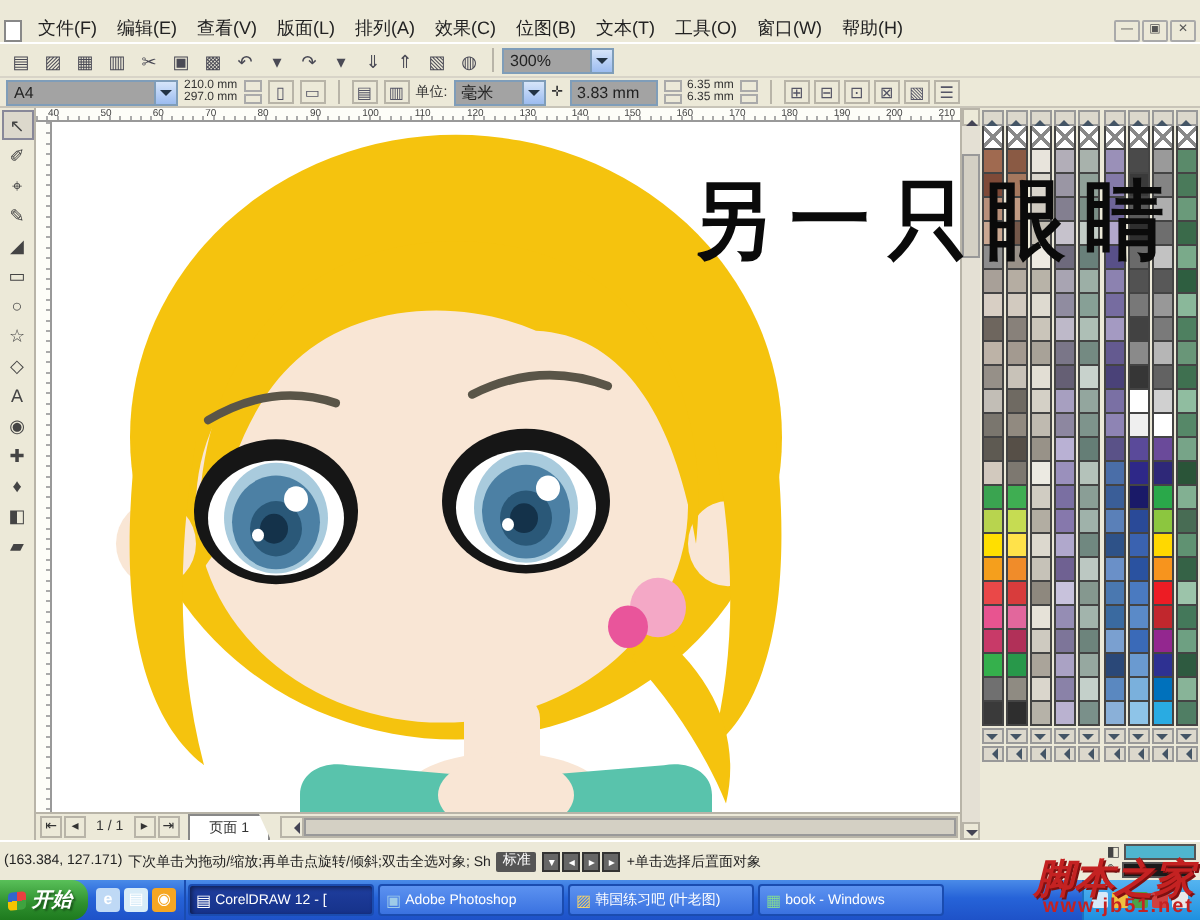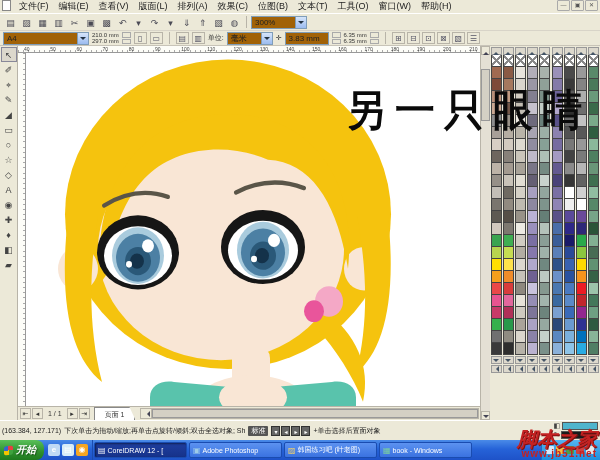--- a/index.html
+++ b/index.html
@@ -8,31 +8,31 @@
 
   
   .titlebar { height:17px; background:linear-gradient(180deg,#5A96E8 0%,#2E6CD8 25%,#0B47AD 70%,#1355C4 100%); display:flex; align-items:center; color:#fff; font-size:9px; font-weight:bold; padding:0 2px; gap:3px; flex:none; }
   .app-icon { width:11px; height:11px; border-radius:2px; background:conic-gradient(#e84040 0 25%,#3fa33f 0 50%,#f5c400 0 75%,#3366cc 0); border:1px solid #fff; flex:none; }
   .title-text { white-space:nowrap; overflow:hidden; text-overflow:ellipsis; flex:1; text-shadow:1px 1px 1px #0008; }
   .win-controls { display:flex; gap:1px; flex:none; }
   .win-btn { width:16px; height:13px; background:linear-gradient(#8FB4F2,#3E6CC8); border:1px solid #fff; border-radius:2px; color:#fff; font-size:7px; line-height:11px; text-align:center; }
   .win-btn:last-child { background:linear-gradient(#F09A8A,#D33B1E); }
 
   
-  .menubar { height:14px; display:flex; align-items:flex-start; font-size:9px; color:#222; background:#ECE9D8; border-bottom:1px solid #fff; padding:0 2px; flex:none; }
+  .menubar { height:22px; display:flex; align-items:flex-end; font-size:9px; color:#222; background:#ECE9D8; border-bottom:1px solid #fff; padding:0 2px; flex:none; }
   .doc-icon { width:9px; height:11px; background:#fff; border:1px solid #888; margin-right:3px; flex:none; }
   .menu-item { padding:0 5px; white-space:nowrap; }
   .doc-controls { margin-left:auto; display:flex; gap:1px; }
   .doc-btn { width:13px; height:11px; background:#ECE9D8; border:1px solid #aaa; border-radius:1px; color:#555; font-size:6px; line-height:9px; text-align:center; }
 
   
   .toolbar { height:17px; display:flex; align-items:center; gap:1px; padding:1px 3px; border-bottom:1px solid #d8d4c8; background:#ECE9D8; flex:none; }
   .tb-btn { width:15px; height:14px; font-size:9px; color:#4a4a55; text-align:center; line-height:14px; border:1px solid transparent; flex:none; }
   .sep { width:1px; height:12px; background:#b8b4a8; margin:0 3px; flex:none; }
-  .select { border:1px solid #7f9db9; background:#a16207; font-size:8px; height:13px; display:flex; align-items:center; padding-left:3px; gap:4px; color:#222; }
+  .select { border:1px solid #7f9db9; background:#a3a3a3; font-size:8px; height:13px; display:flex; align-items:center; padding-left:3px; gap:4px; color:#222; }
   .dd-arrow { width:11px; height:11px; margin-left:auto; background:linear-gradient(#D6E5FA,#9CBCF0); border-left:1px solid #7f9db9; position:relative; flex:none; }
   .dd-arrow::after { content:""; position:absolute; left:2px; top:4px; border:3px solid transparent; border-top-color:#234; }
 
   .propbar { height:15px; display:flex; align-items:center; gap:3px; padding:0 3px; border-bottom:1px solid #c8c4b8; background:#ECE9D8; font-size:7px; color:#333; flex:none; }
   .dims { display:flex; flex-direction:column; line-height:6px; font-size:6px; }
   .spin { width:9px; height:12px; display:flex; flex-direction:column; gap:1px; }
   .spin i { flex:1; background:#ECE9D8; border:1px solid #aaa; position:relative; }
   .mini-btn { width:13px; height:12px; background:#ECE9D8; border:1px solid #b8b4a8; font-size:8px; line-height:11px; text-align:center; color:#556; flex:none; }
   .prop-label { white-space:nowrap; }
 

